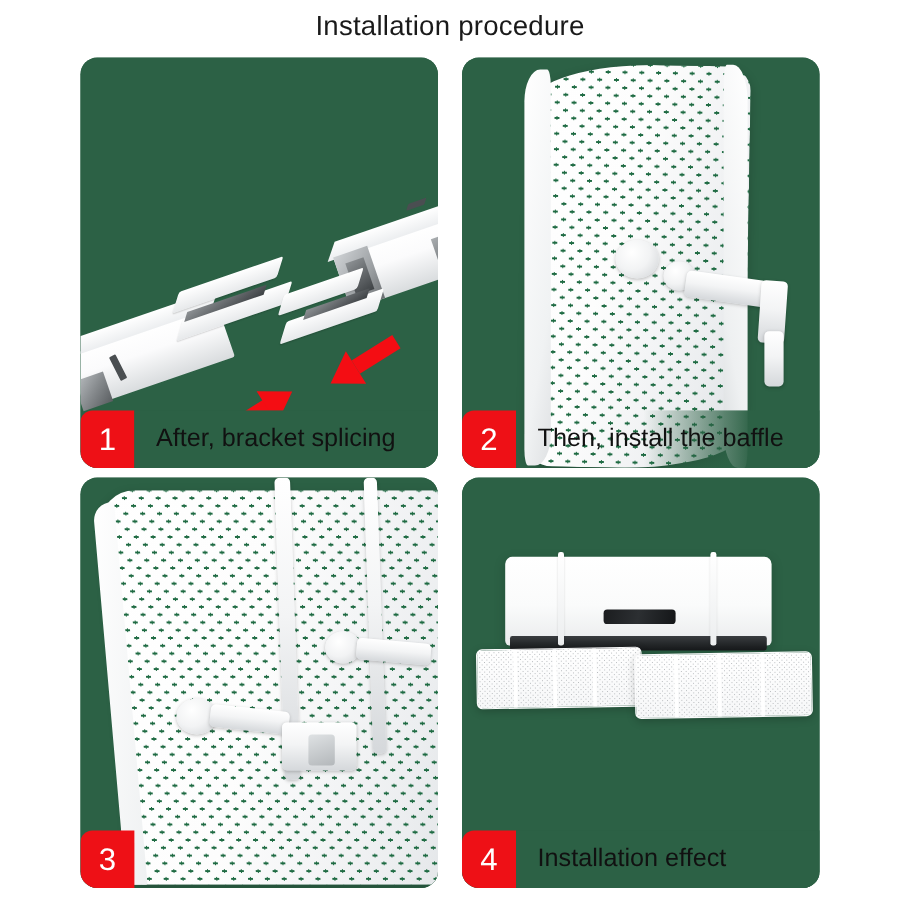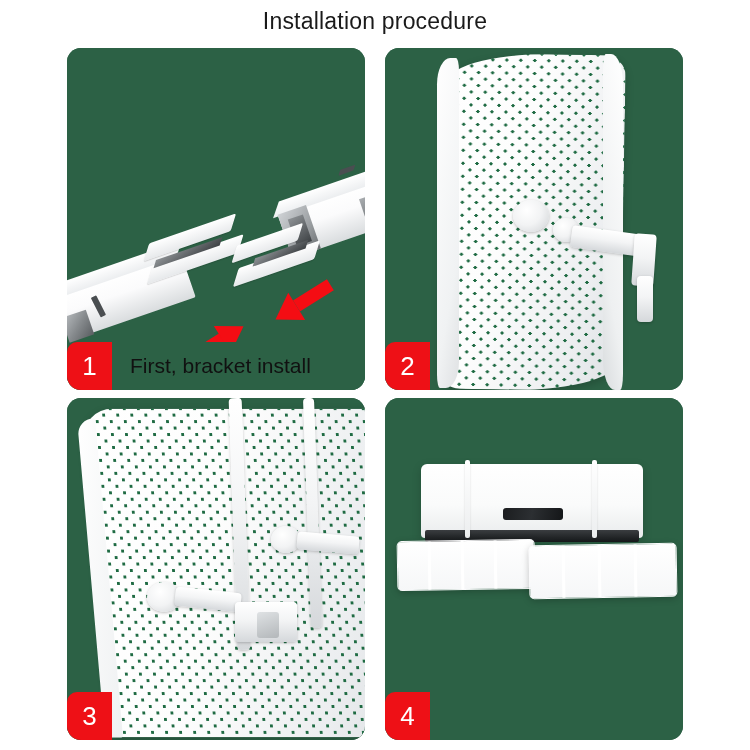--- a/index.html
+++ b/index.html
@@ -254,21 +254,21 @@
       <div class="arrow" style="left:200px; top:258px; transform: rotate(-32deg);">
         <div class="shaft" style="left:25px; top:9px; width:40px; height:13px;"></div>
         <div class="head" style="left:0; top:0; border-width:16px 25px 16px 0;
              border-color: transparent #f40d13 transparent transparent;"></div>
       </div>
 
     </div>
 
     <div class="caption solid">
       <div class="badge">1</div>
-      <div class="caption-text">First, bracket install</div>
+      <div class="caption-text">After, bracket splicing</div>
     </div>
   </div>
 
   <div class="panel p2">
     <div class="photo">
 
       <div class="baffle" style="left:56px; top:6px; width:182px; height:336px;
                   border-radius: 58% 12% 58% 12% / 10% 6% 10% 6%;
                   transform: rotate(1deg);"></div>
 
@@ -283,20 +283,21 @@
       <div class="knob" style="left:128px; top:152px; width:36px; height:32px;"></div>
       <div class="knob" style="left:168px; top:170px; width:26px; height:24px;"></div>
       <div class="arm" style="left:186px; top:182px; width:72px; height:22px; transform: rotate(8deg);"></div>
       <div class="arm" style="left:248px; top:186px; width:22px; height:52px; transform: rotate(4deg);"></div>
       <div class="arm" style="left:252px; top:228px; width:16px; height:46px;"></div>
 
     </div>
 
     <div class="caption overlay right-green">
       <div class="badge">2</div>
+      <div class="caption-text">Then, install the baffle</div>
     </div>
   </div>
 
   <div class="panel p3">
     <div class="photo">
 
       <div class="baffle" style="left:30px; top:10px; width:300px; height:330px;
                   border-radius: 30px 0 0 0;
                   transform: rotate(-5deg) skewY(5deg);"></div>
 
@@ -343,16 +344,17 @@
       <div class="mesh" style="left:144px; top:146px; width:146px; height:52px; transform: rotate(-1deg);">
         <div class="mesh-rib" style="left:32px; top:0; height:100%;"></div>
         <div class="mesh-rib" style="left:68px; top:0; height:100%;"></div>
         <div class="mesh-rib" style="left:104px; top:0; height:100%;"></div>
       </div>
 
     </div>
 
     <div class="caption solid">
       <div class="badge">4</div>
+      <div class="caption-text">Installation effect</div>
     </div>
   </div>
 
 </div>
 
 </body></html>

